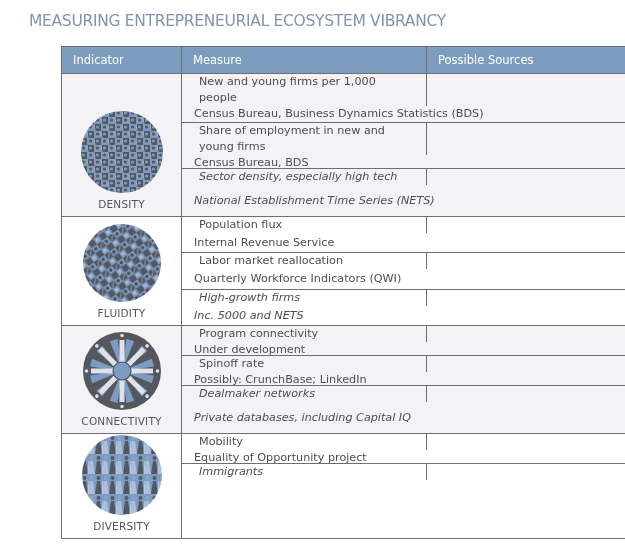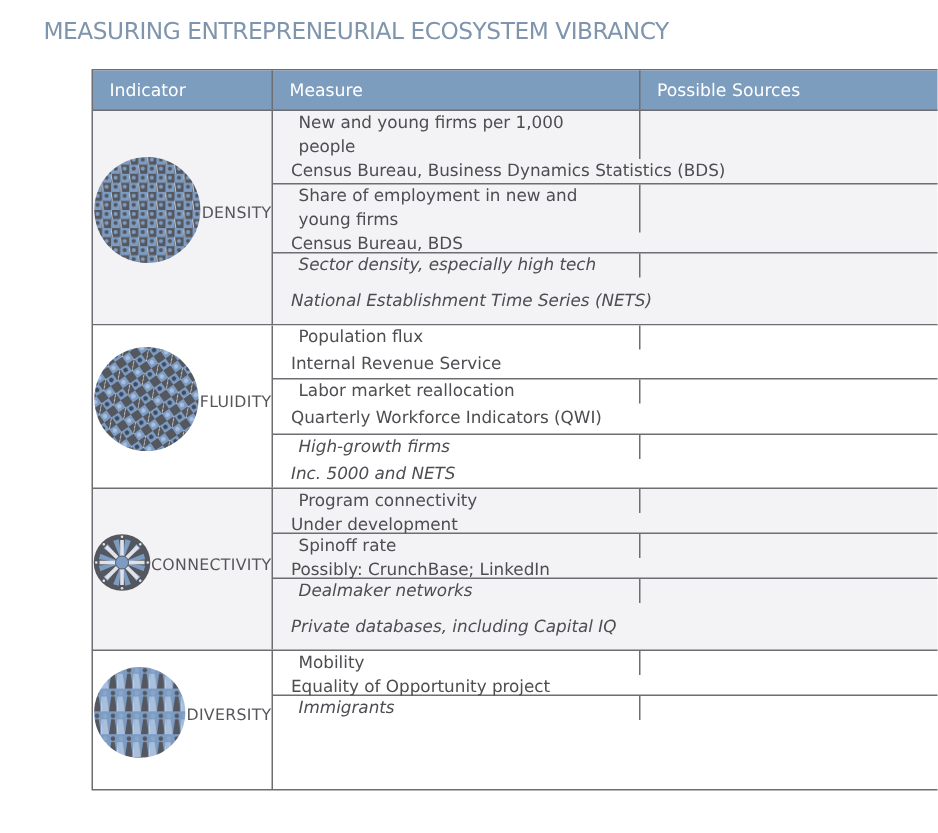--- a/index.html
+++ b/index.html
@@ -8,21 +8,21 @@
   .tbl{position:absolute;left:13px;top:46px;width:600px;border:1px solid #6e6e72;box-sizing:border-box;margin-left:48px;}
   .hdr{display:flex;height:26px;background:#7d9dbf;border-bottom:1px solid #6e6e72;}
   .hdr div{color:#ffffff;font-size:11.5px;display:flex;align-items:center;box-sizing:border-box;padding-left:11px;}
   .c1{width:120px;border-right:1px solid #6e6e72;box-sizing:border-box;}
   .c2{width:245px;border-right:1px solid #6e6e72;box-sizing:border-box;}
   .c3{flex:1;box-sizing:border-box;}
   .group{display:flex;border-bottom:1px solid #6e6e72;}
   .group:last-child{border-bottom:none;}
   .group.grey{background:#f3f3f5;}
   .group.white{background:#ffffff;}
-  .ind{display:flex;align-items:center;justify-content:flex-end;padding-bottom:6px;}
+  .ind{display:flex;flex-direction:column;align-items:center;justify-content:flex-end;padding-bottom:6px;}
   .ind svg{display:block;margin-bottom:4px;}
   .ind .lbl{font-size:10.5px;color:#55555a;letter-spacing:0.2px;}
   .rows{flex:1;display:flex;flex-direction:column;}
   .row{display:flex;border-bottom:1px solid #6e6e72;box-sizing:border-box;flex-direction:column;}
   .row:last-child{border-bottom:none;font-style:italic;}
   .row .m,.row .s{font-size:11.2px;color:#4d4d52;line-height:16px;display:flex;align-items:center;padding:0 12px 0 17px;box-sizing:border-box;}
   .row .m{width:245px;border-right:1px solid #6e6e72;}
   .row .s{flex:1;padding-left:12px;}
 </style>
 </head>

